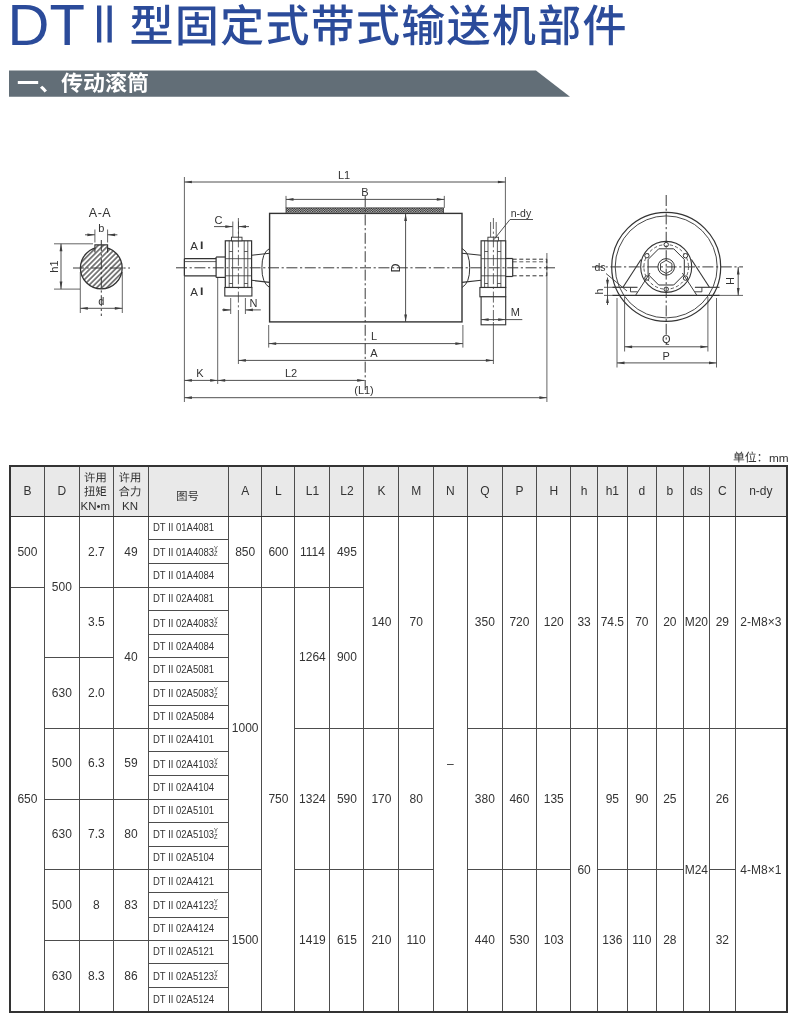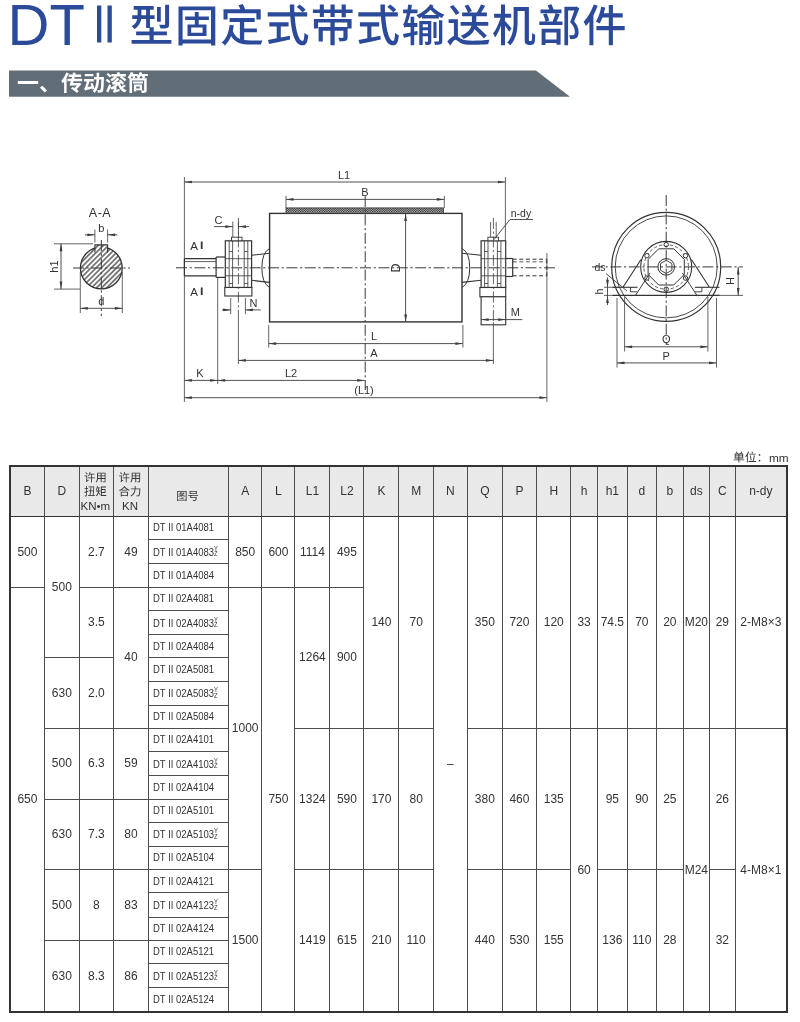--- a/index.html
+++ b/index.html
@@ -488,21 +488,21 @@
         <td rowspan="3">8</td>
         <td rowspan="3">83</td>
         <td class="tu"><span class="tus">DT II 02A4121</span></td>
         <td rowspan="6">1500</td>
         <td rowspan="6">1419</td>
         <td rowspan="6">615</td>
         <td rowspan="6">210</td>
         <td rowspan="6">110</td>
         <td rowspan="6">440</td>
         <td rowspan="6">530</td>
-        <td rowspan="6">155</td>
+        <td rowspan="6">103</td>
         <td rowspan="6">136</td>
         <td rowspan="6">110</td>
         <td rowspan="6">28</td>
         <td rowspan="6">32</td>
       </tr>
       <tr>
         <td class="tu"><span class="tus">DT II 02A4123<span class="yz">Y<br>Z</span></span></td>
       </tr>
       <tr>
         <td class="tu"><span class="tus">DT II 02A4124</span></td>

